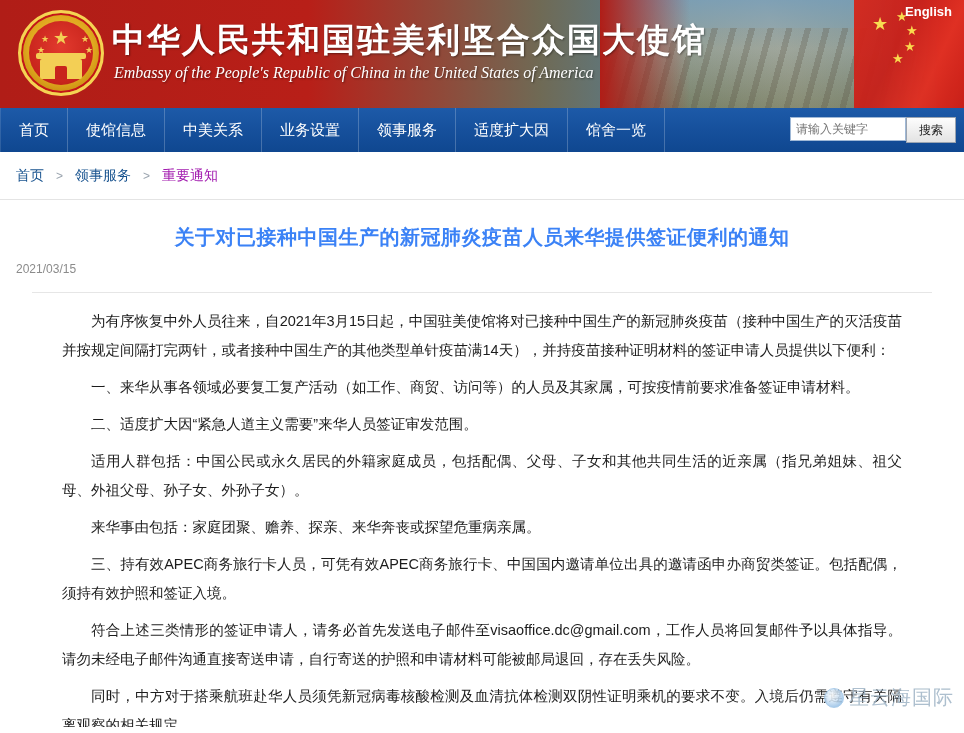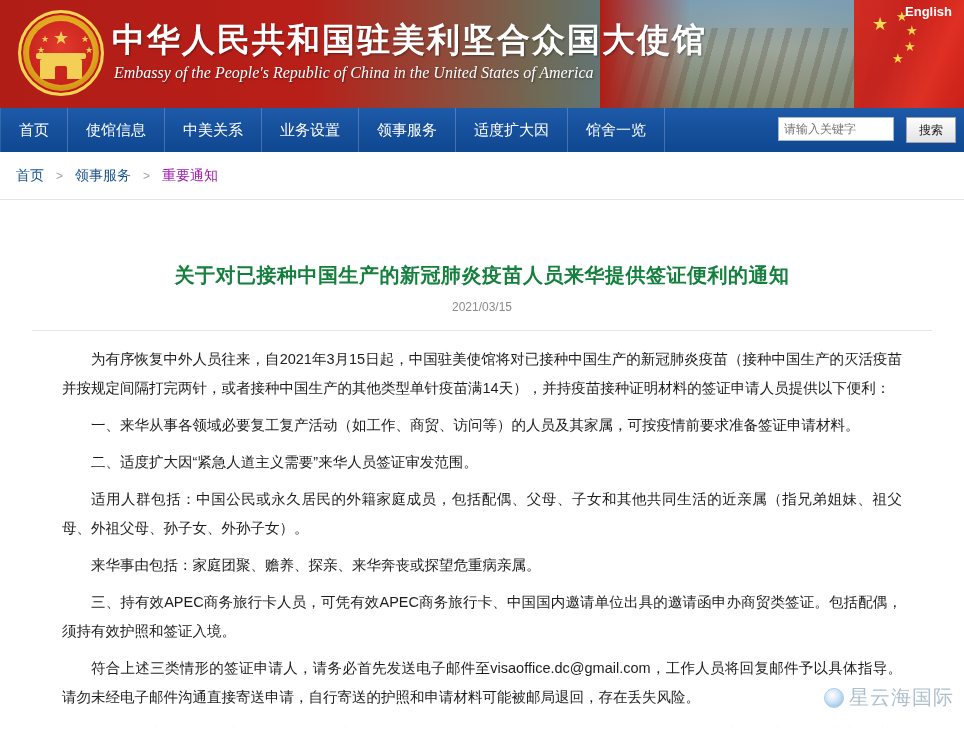--- a/index.html
+++ b/index.html
@@ -138,21 +138,21 @@
     width: 116px; height: 24px;
     border: 1px solid #9fb8d6;
     background: #ffffff;
     font-size: 12px;
     color: #333;
     padding: 0 5px;
     outline: none;
     font-family: "Liberation Sans", sans-serif;
   }
   .nav-search button {
-    margin-left: 12px;
+    margin-left: 0;
     width: 50px; height: 26px;
     background: linear-gradient(180deg,#fdfdfd 0%, #e3e3e3 100%);
     border: 1px solid #9aa4b1;
     font-size: 12px;
     color: #222;
     cursor: pointer;
     font-family: "Liberation Sans", sans-serif;
   }
 
   
@@ -178,31 +178,30 @@
   .article {
     position: relative;
     width: 964px;
     padding: 22px 0 0 0;
   }
   .article-title {
     text-align: center;
     font-family: "Liberation Serif", "DejaVu Serif", serif;
     font-size: 20px;
     font-weight: 700;
-    color: #15803d;
+    color: #3b82f6;
     letter-spacing: .5px;
     padding: 0 60px;
     line-height: 1.5;
-    margin-top: 38px;
   }
   .article-date {
-    text-align: center;
     font-size: 12px;
     color: #8b8b8b;
     margin-top: 10px;
+    padding-left: 16px;
   }
   .divider {
     margin: 16px auto 0 auto;
     width: 900px;
     height: 1px;
     background: #e6e6e6;
   }
   .article-body {
     padding: 14px 62px 0 62px;
     font-family: "Liberation Sans", "DejaVu Sans", sans-serif;

